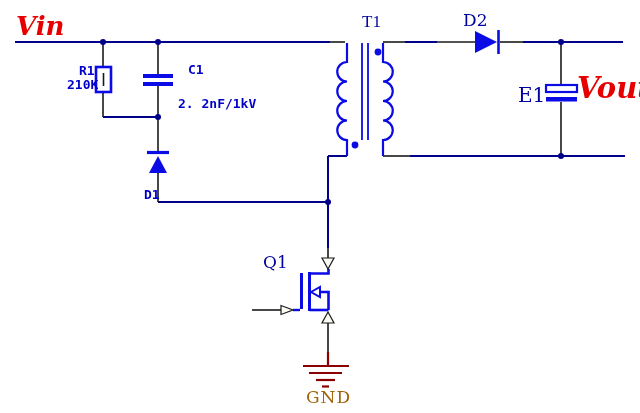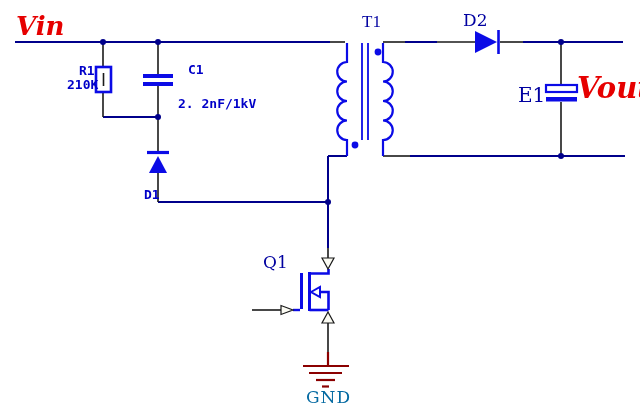--- a/index.html
+++ b/index.html
@@ -20,21 +20,21 @@
   .ref-serif{
     font-family:"DejaVu Serif", serif;
     font-size:17px;color:#0000a0;
   }
   .ref-mono{
     font-family:"DejaVu Sans Mono", monospace;
     font-weight:bold;font-size:13px;color:#0000c8;padding-left:12px;
   }
   .gnd-label{
     font-family:"DejaVu Serif", serif;
-    font-size:17px;color:#0369a1;letter-spacing:1px;
+    font-size:17px;color:#a16207;letter-spacing:1px;
   }
 </style>
 </head>
 <body>
 
 <div id="stage">
 
   <svg id="schematic-svg" width="640" height="413" viewBox="0 0 640 413">
 
     <g stroke="#00008b" stroke-width="2" fill="none">

